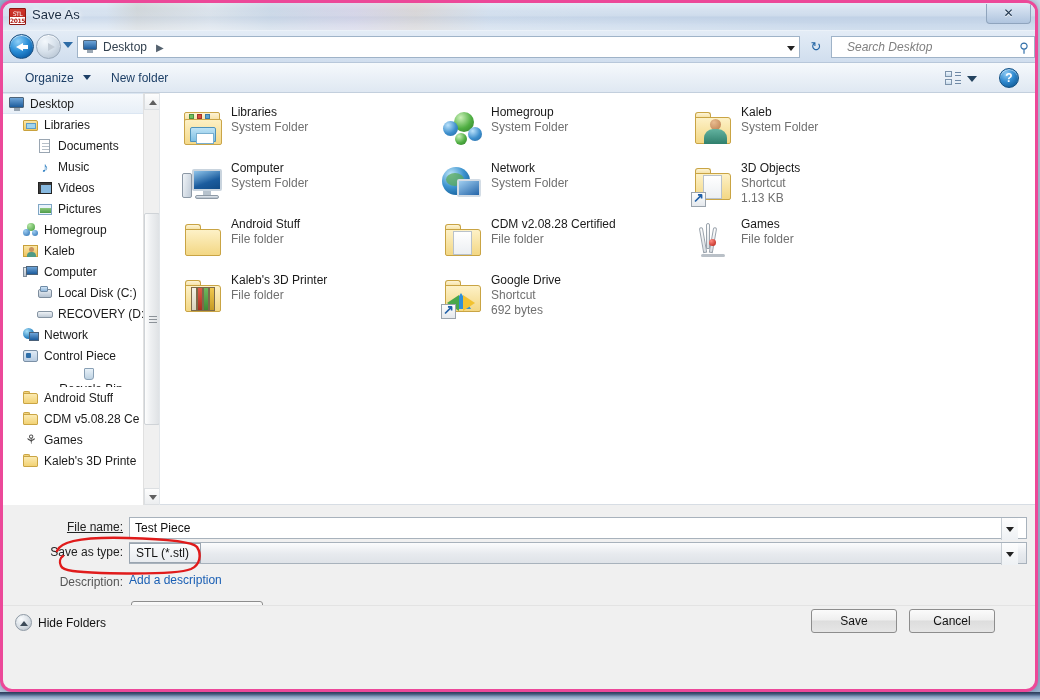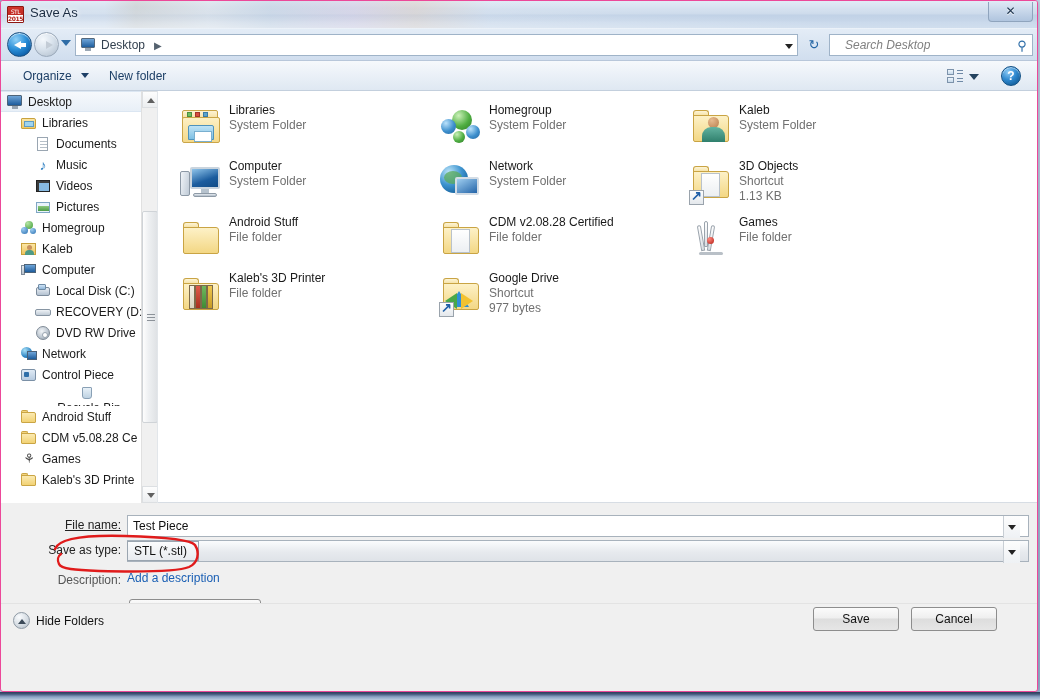--- a/index.html
+++ b/index.html
@@ -11,22 +11,22 @@
   }
   body {
     background: linear-gradient(135deg, #9fb6d4 0%, #b9cbe2 35%, #cfdcec 60%, #9db4d2 100%);
   }
 
   
   #dialog {
     position: absolute;
     left: 0; top: 0;
     width: 1038px; height: 692px;
-    border: 1px solid #ec4899;
-    border-radius: 3px;
+    border: 3px solid #ec4899;
+    border-radius: 12px;
     background: #f0f0f0;
     box-shadow: 0 0 8px rgba(40,60,90,.45);
     overflow: hidden;
   }
 
   
   #titlebar {
     position: relative;
     height: 28px;
     background: linear-gradient(to bottom, rgba(224,234,246,.92) 0%, rgba(200,216,235,.86) 48%, rgba(186,205,229,.88) 52%, rgba(206,221,238,.92) 100%);
@@ -706,26 +706,20 @@
               <span class="g"></span>
             </span>
             <span class="lbl">Local Disk (C:)</span>
           </div>
           <div class="tree-item" style="padding-left: 34px;">
             <span class="ic ic-drive">
               <span class="d"></span>
             </span>
             <span class="lbl">RECOVERY (D:)</span>
           </div>
-          <div class="tree-item" style="padding-left: 34px;">
-            <span class="ic ic-cd">
-              <span class="c2"></span>
-            </span>
-            <span class="lbl">DVD RW Drive</span>
-          </div>
           <div class="tree-item" style="padding-left: 20px;">
             <span class="ic ic-net">
               <span class="gl"></span>
               <span class="sc"></span>
             </span>
             <span class="lbl">Network</span>
           </div>
           <div class="tree-item" style="padding-left: 20px;">
             <span class="ic ic-cp">
               <span class="f"></span>
@@ -854,21 +848,21 @@
             <span class="fico big-gdrive">
               <span class="tab"></span>
               <span class="f"></span>
               <span class="tri-b"></span>
               <span class="tri-g"></span>
               <span class="tri-y"></span>
               <span class="shortcut-arrow"></span>
             </span>
             <div class="fname">Google Drive</div>
             <div class="fsub">Shortcut</div>
-            <div class="fsub">977 bytes</div>
+            <div class="fsub">692 bytes</div>
           </div>
         </div>
       <div class="fcol" id="fcol3">
           <div class="fitem">
             <span class="fico big-user">
               <span class="tab"></span>
               <span class="f"></span>
               <span class="head"></span>
               <span class="body"></span>
             </span>

